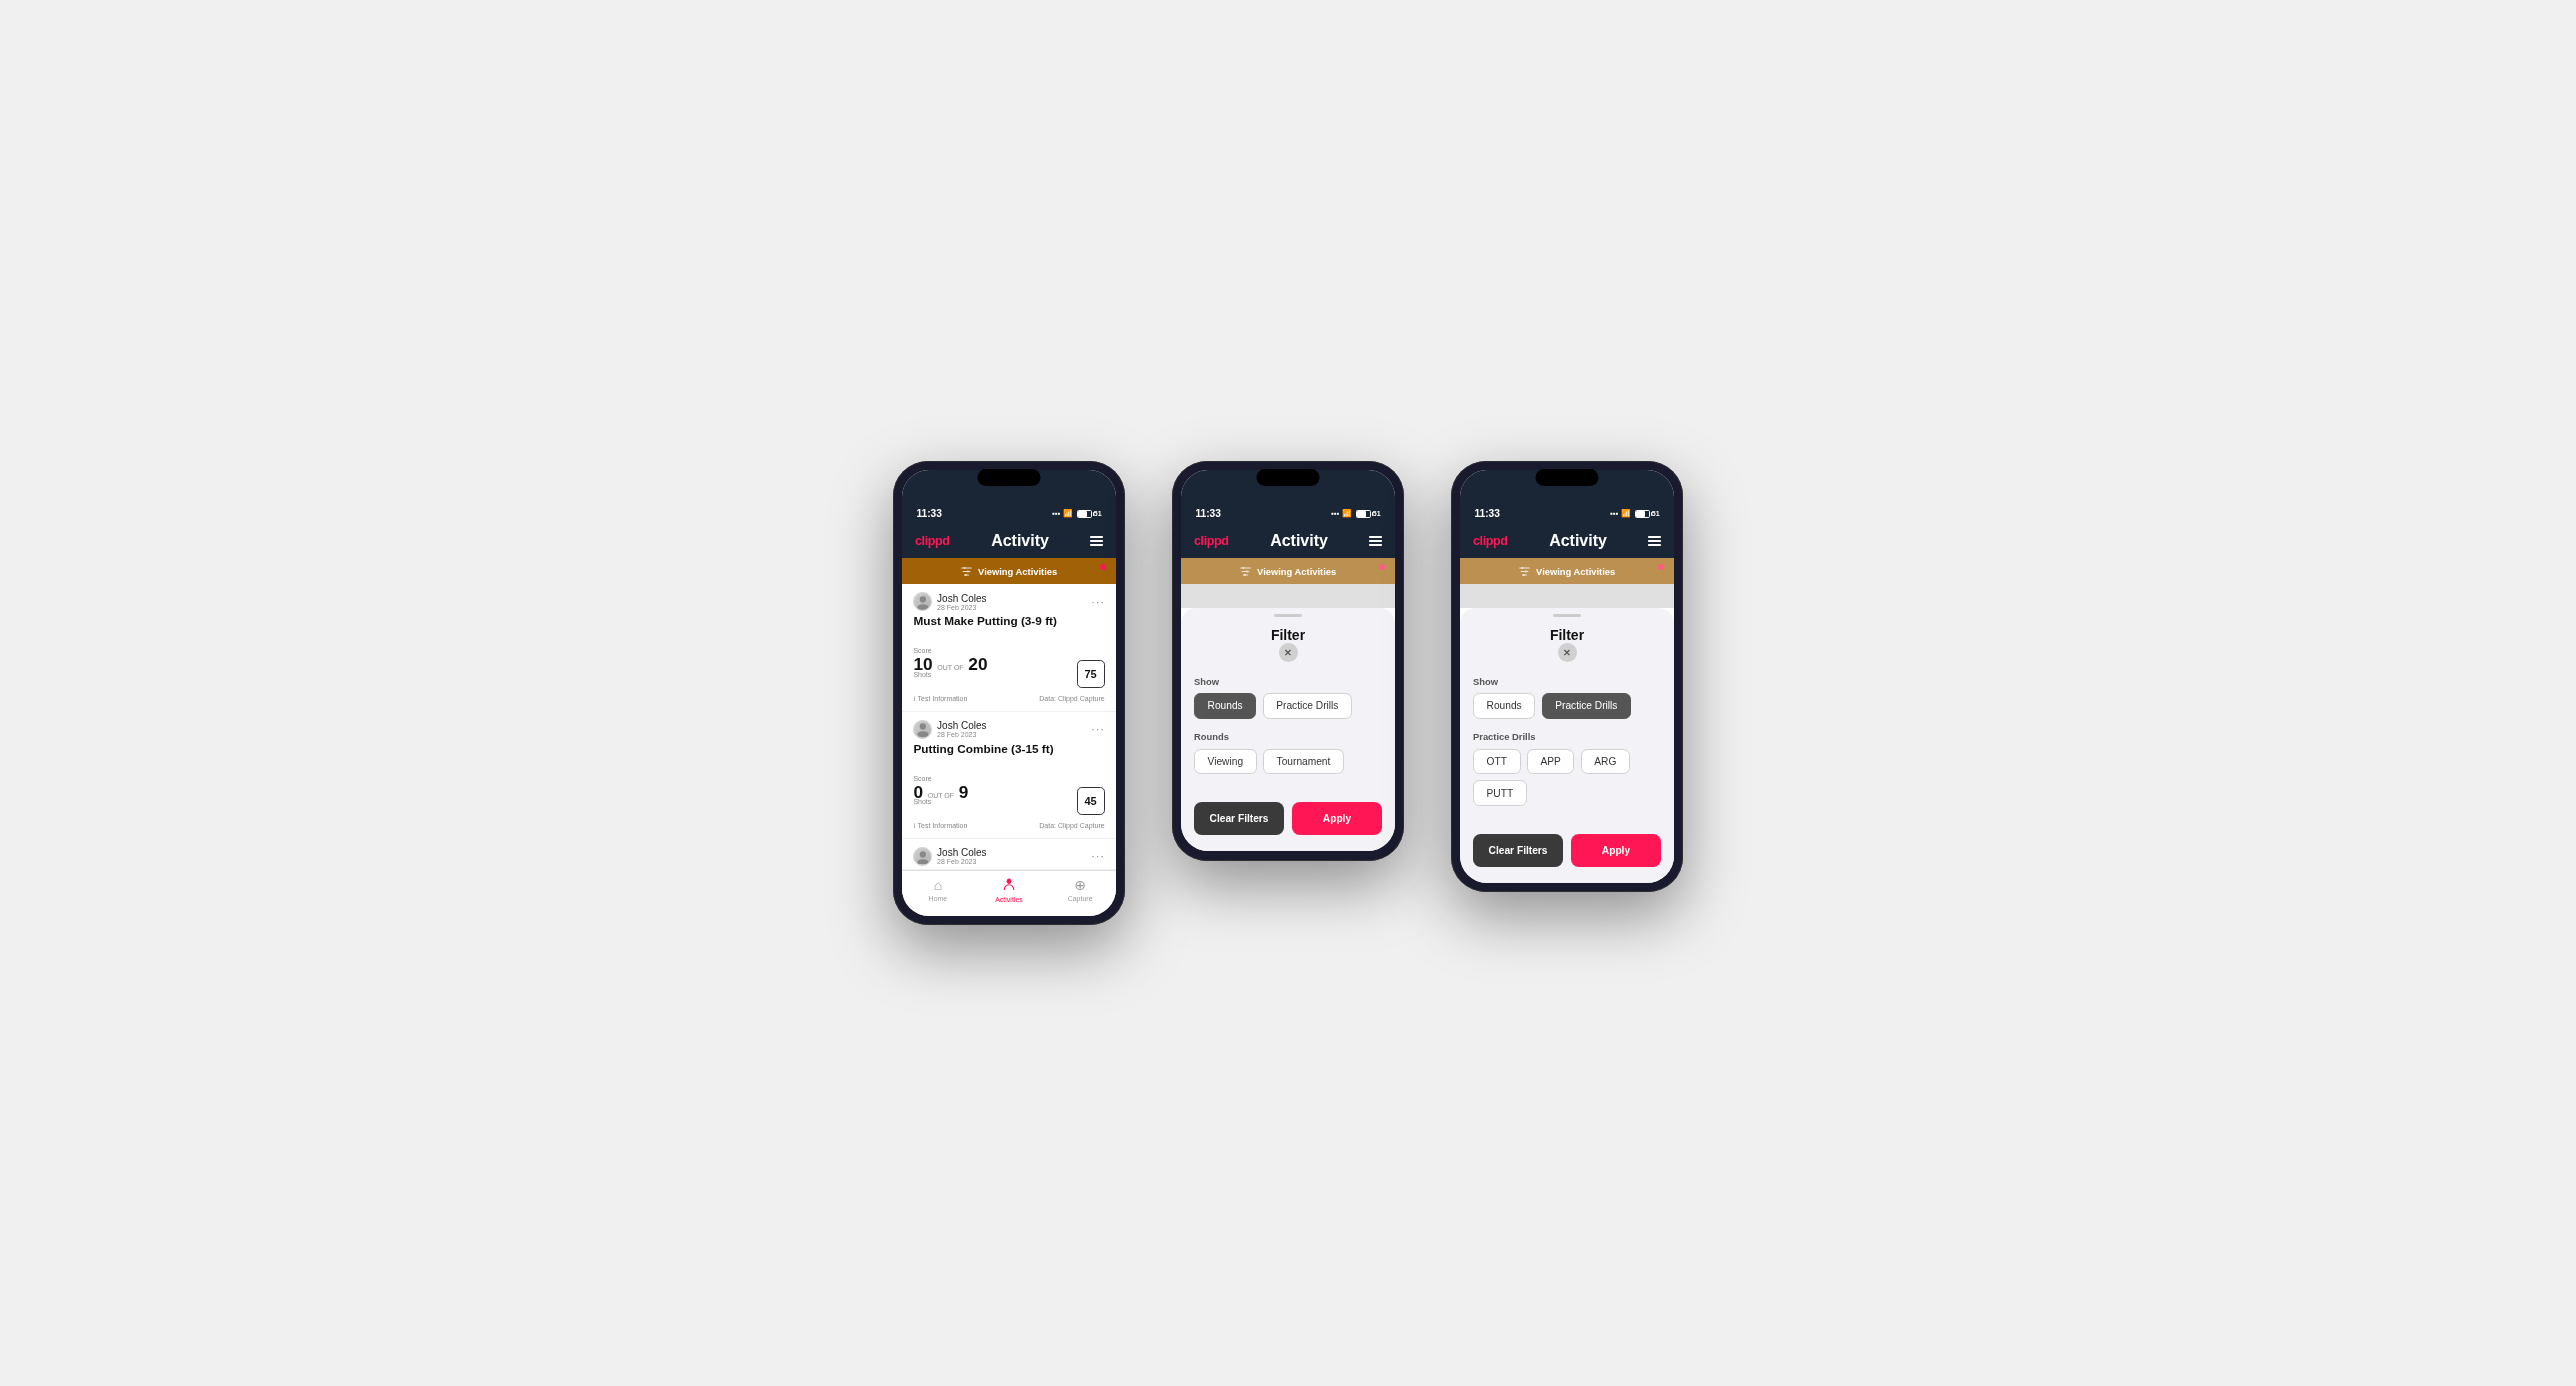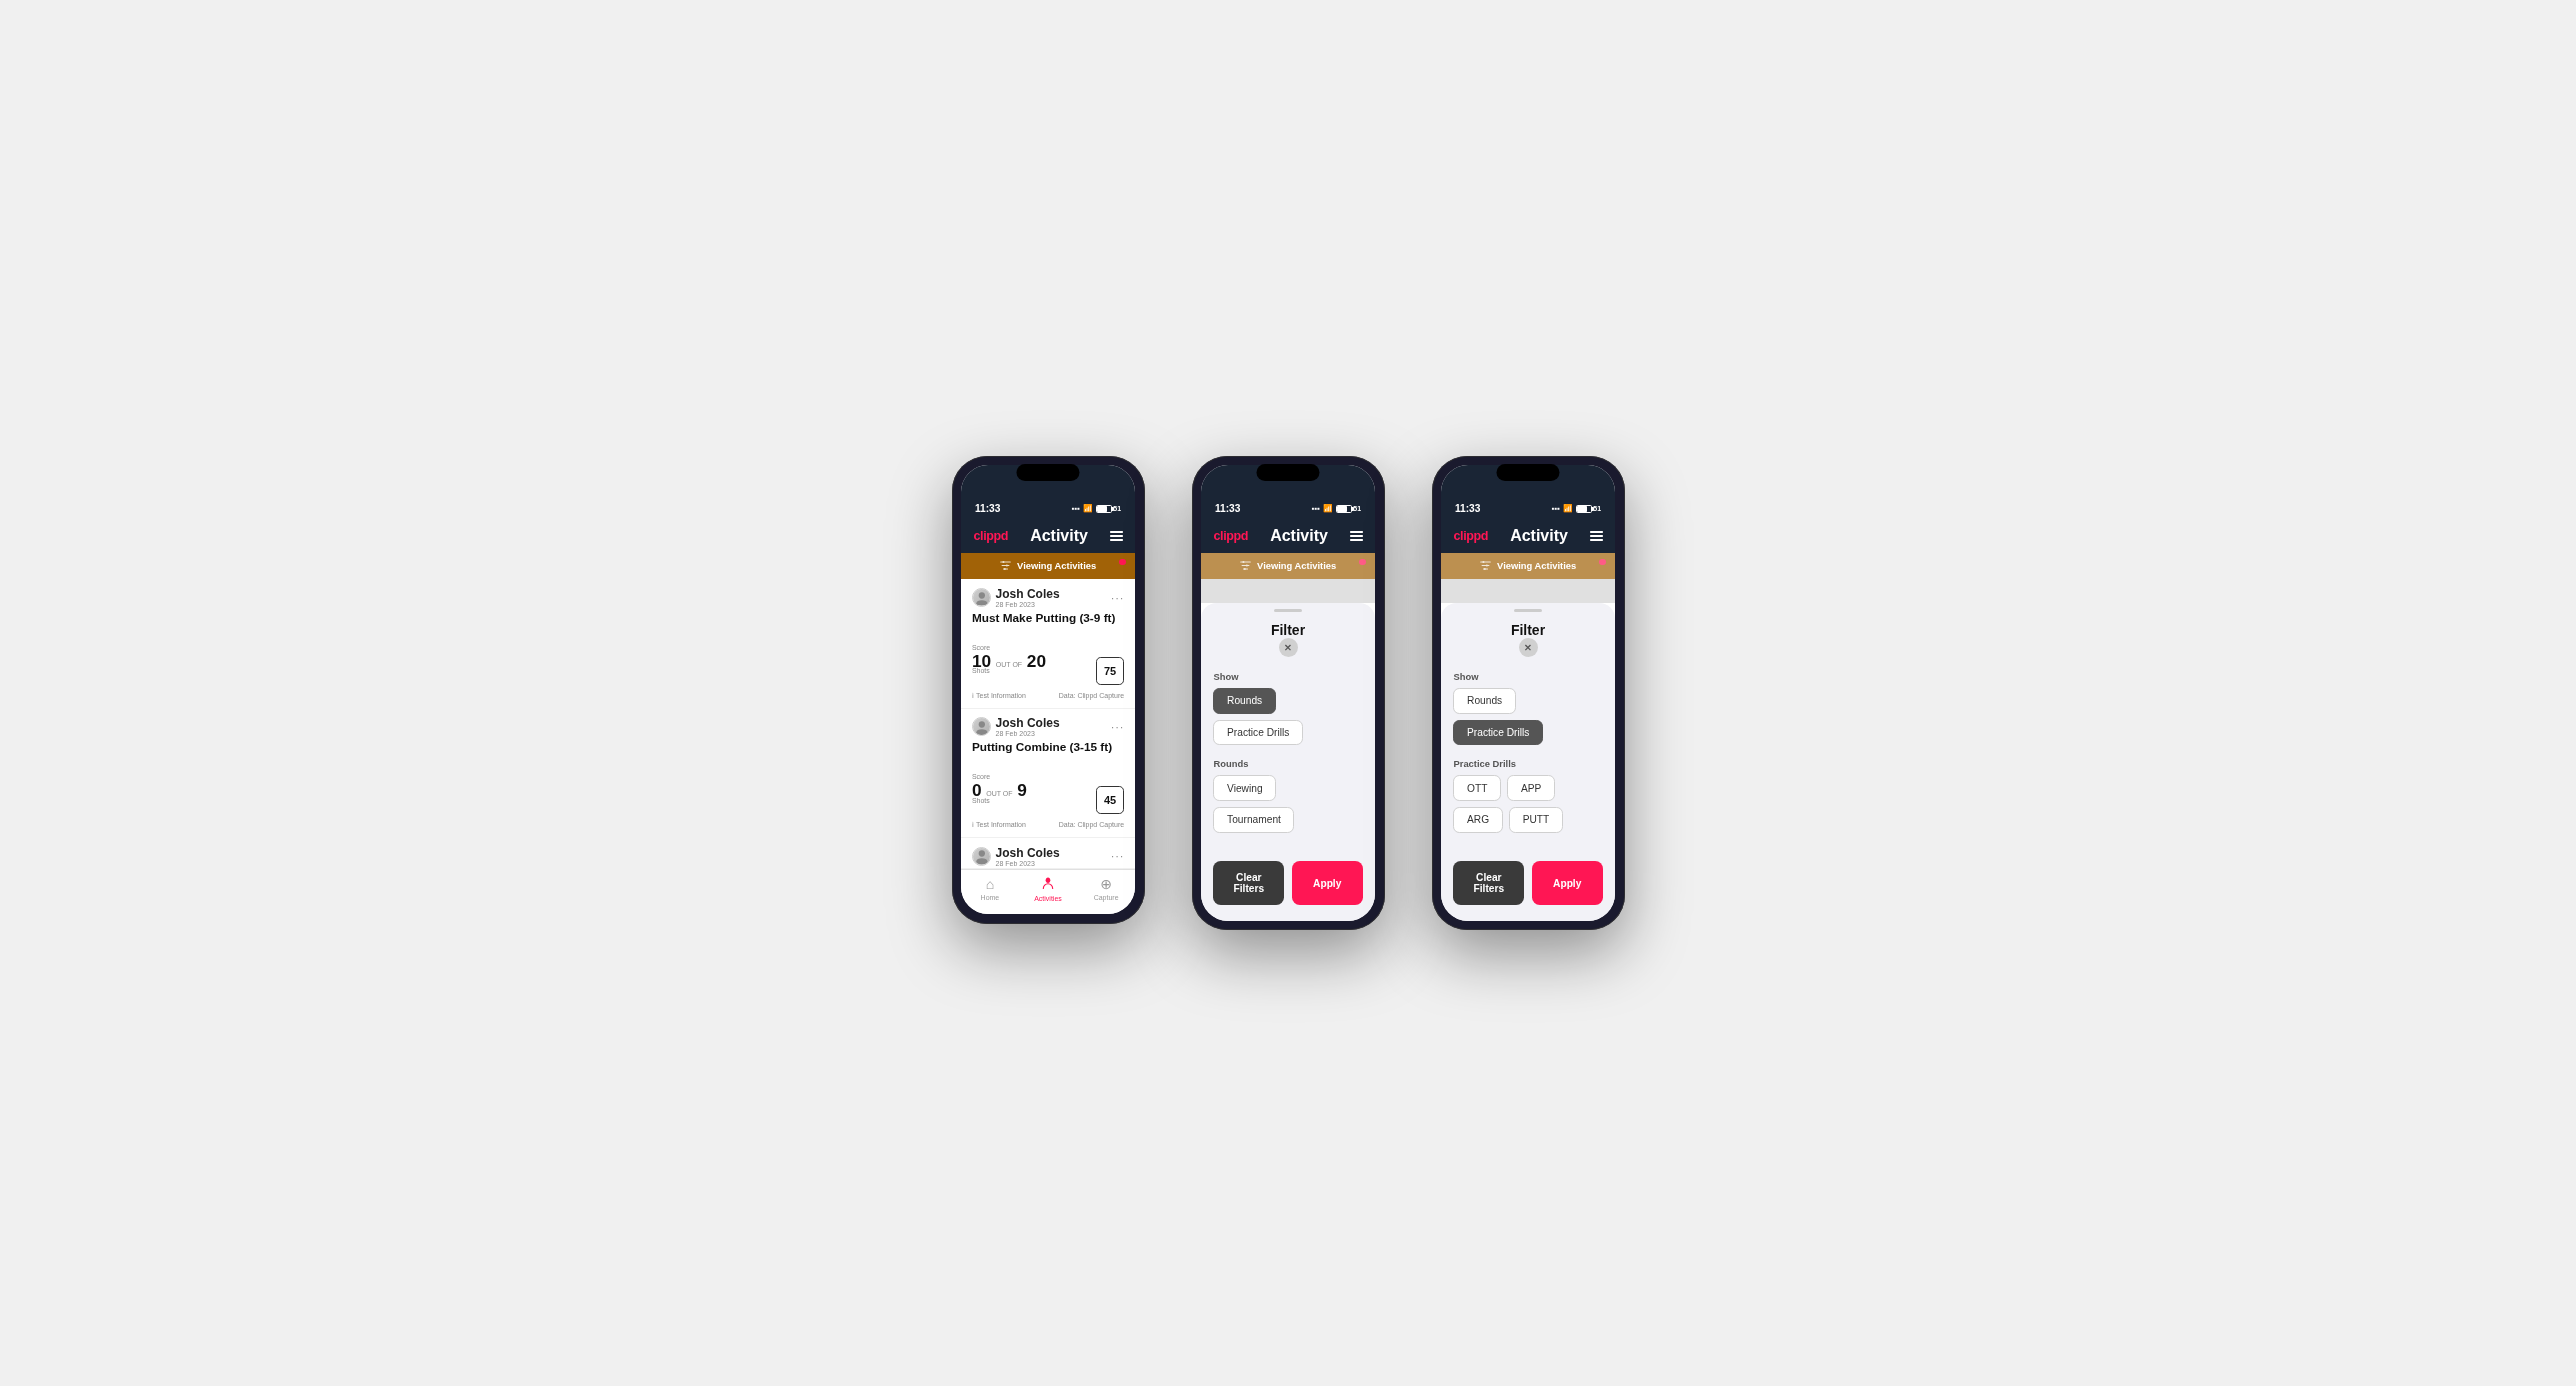--- a/index.html
+++ b/index.html
@@ -14,21 +14,21 @@
     }
 
     .phones-container {
       display: flex;
       gap: 47px;
       align-items: flex-start;
     }
 
     
     .phone {
-      width: 193px;
+      width: 232px;
       border-radius: 35px;
       background: #1a1a2e;
       padding: 9.4px;
       box-shadow: 0 23.5px 63px rgba(0,0,0,0.4), inset 0 0 0 0.8px #333;
       position: relative;
     }
 
     .phone-inner {
       border-radius: 27px;
       overflow: hidden;
@@ -208,22 +208,22 @@
       height: 100%;
       background: linear-gradient(135deg, #d0d0d0 0%, #b0b0b0 100%);
       display: flex;
       align-items: center;
       justify-content: center;
       font-size: 6.3px;
       color: #666;
     }
 
     .user-name {
-      font-size: 12px;
-      font-weight: 700;
+      font-size: 10px;
+      font-weight: 400;
       color: #222;
     }
 
     .user-date {
       font-size: 7px;
       color: #888;
     }
 
     .more-btn {
       font-size: 11px;

